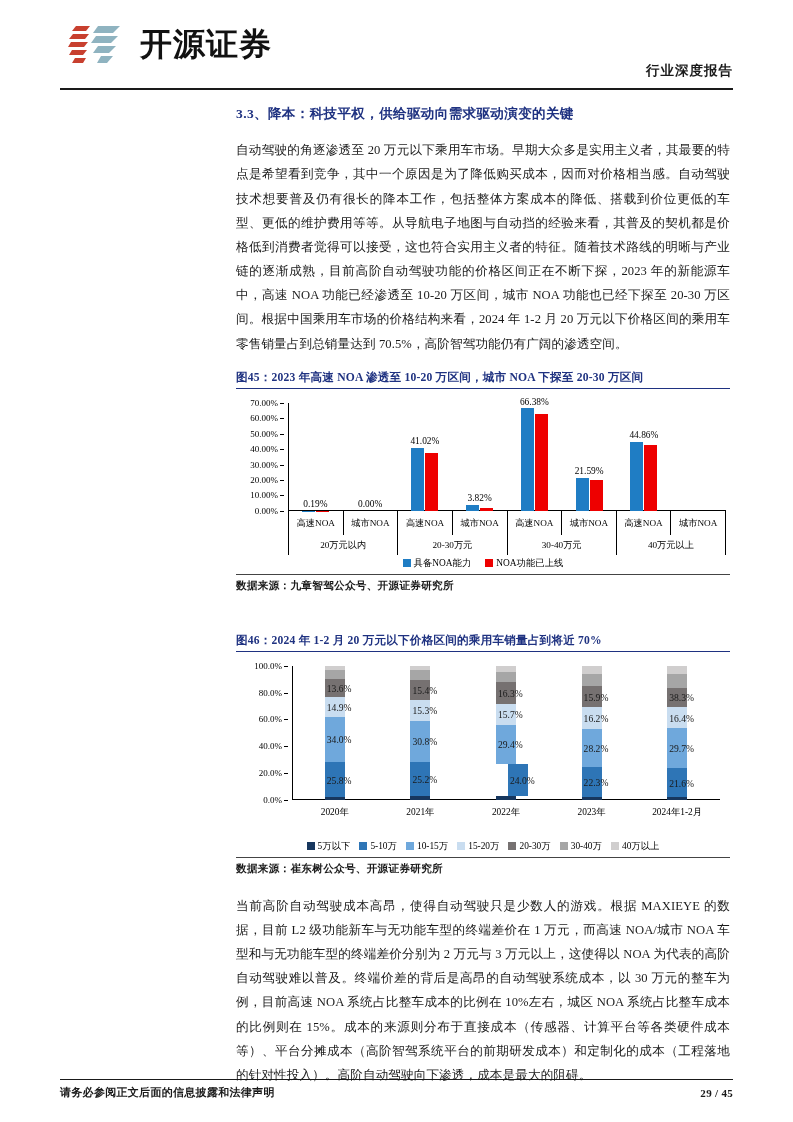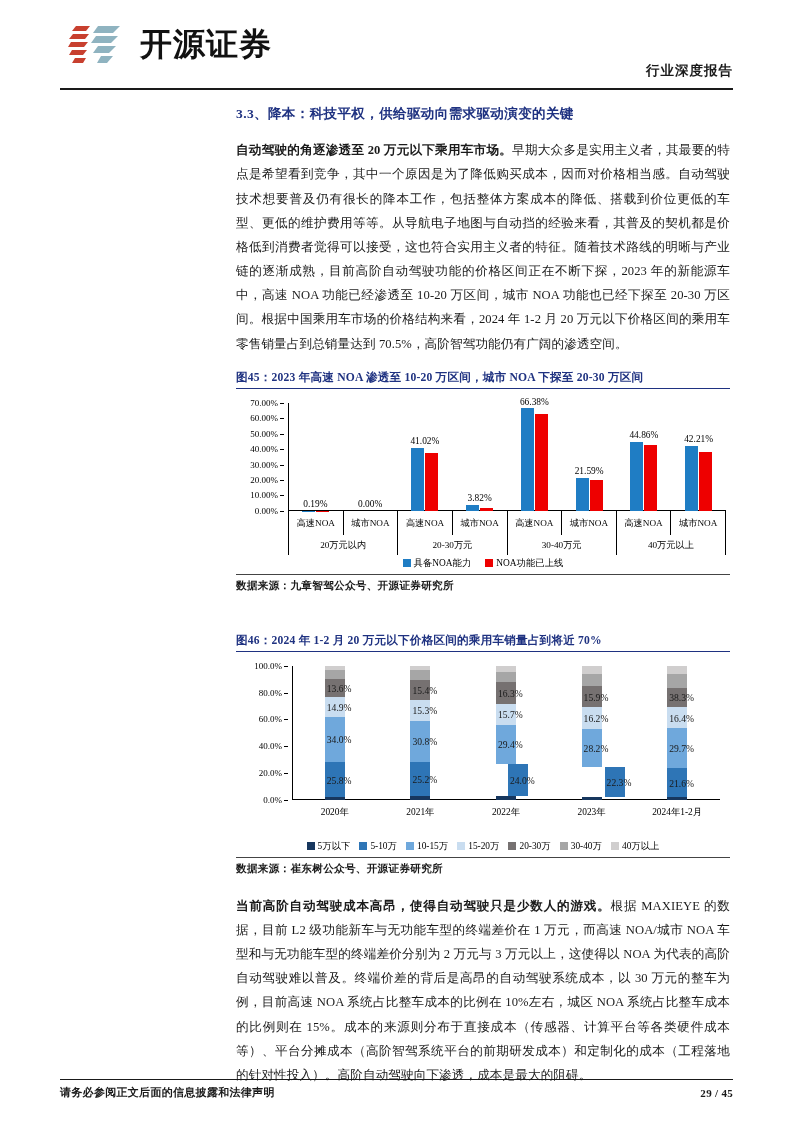--- a/index.html
+++ b/index.html
@@ -42,21 +42,21 @@
     font-weight:bold; font-size:13.5px; color:#1F3281;
     letter-spacing:0.4px; line-height:1.5;
   }
 
   p.body{
     margin:0 0 10px 0;
     font-size:12.6px; line-height:1.92;
     text-align:justify; text-justify:inter-ideograph;
     color:#1a1a1a; letter-spacing:0.1px;
   }
-  p.body b{ font-weight:bold; }
+  p.body b{ font-weight:normal; }
 
   
   .figure{ margin:14px 0 4px 0; }
   .fig-title{
     font-weight:bold; font-size:11.6px; color:#1F3281;
     border-bottom:1.4px solid #1F3281;
     padding-bottom:3px; margin-bottom:6px; letter-spacing:0.2px;
   }
   .fig-source{
     font-size:10.6px; color:#1a1a1a; font-weight:bold;
@@ -231,27 +231,20 @@
             </div>
             <div class="bar-lbl" style="bottom: 32.3429%;">21.59%</div>
           </div>
           <div class="grp" style="left: 75%; width: 12.5%;">
             <div class="grp-bars">
               <div class="bar blue" style="height: 64.0857%; background: rgb(31, 125, 196);"></div>
               <div class="bar red" style="height: 60.8571%; background: rgb(238, 0, 0);"></div>
             </div>
             <div class="bar-lbl" style="bottom: 65.5857%;">44.86%</div>
           </div>
-          <div class="grp" style="left: 87.5%; width: 12.5%;">
-            <div class="grp-bars">
-              <div class="bar blue" style="height: 60.3%; background: rgb(31, 125, 196);"></div>
-              <div class="bar red" style="height: 54.5714%; background: rgb(238, 0, 0);"></div>
-            </div>
-            <div class="bar-lbl" style="bottom: 61.8%;">42.21%</div>
-          </div>
         </div>
       <div class="c45-cats" id="f45cats">
           <div class="c45-cat">高速NOA</div>
           <div class="c45-cat">城市NOA</div>
           <div class="c45-cat">高速NOA</div>
           <div class="c45-cat">城市NOA</div>
           <div class="c45-cat">高速NOA</div>
           <div class="c45-cat">城市NOA</div>
           <div class="c45-cat">高速NOA</div>
           <div class="c45-cat">城市NOA</div>
@@ -361,21 +354,21 @@
               <div class="seg" style="height: 9%; background: rgb(166, 166, 166);"></div>
               <div class="seg" style="height: 15.9%; background: rgb(118, 113, 113);">
                 <span>15.9%</span>
               </div>
               <div class="seg" style="height: 16.2%; background: rgb(201, 221, 240);">
                 <span>16.2%</span>
               </div>
               <div class="seg" style="height: 28.2%; background: rgb(111, 168, 220);">
                 <span>28.2%</span>
               </div>
-              <div class="seg" style="height: 22.3%; background: rgb(46, 117, 182); margin-left: 23px;">
+              <div class="seg" style="height: 22.3%; background: rgb(46, 117, 182);">
                 <span>22.3%</span>
               </div>
               <div class="seg" style="height: 2.3%; background: rgb(23, 55, 94);"></div>
             </div>
           </div>
           <div class="sbar-col" style="left: 80%; width: 20%;">
             <div class="sbar" style="height: 100%;">
               <div class="seg" style="height: 6%; background: rgb(208, 206, 206);"></div>
               <div class="seg" style="height: 10.3%; background: rgb(166, 166, 166);"></div>
               <div class="seg" style="height: 14.1%; background: rgb(118, 113, 113);">

